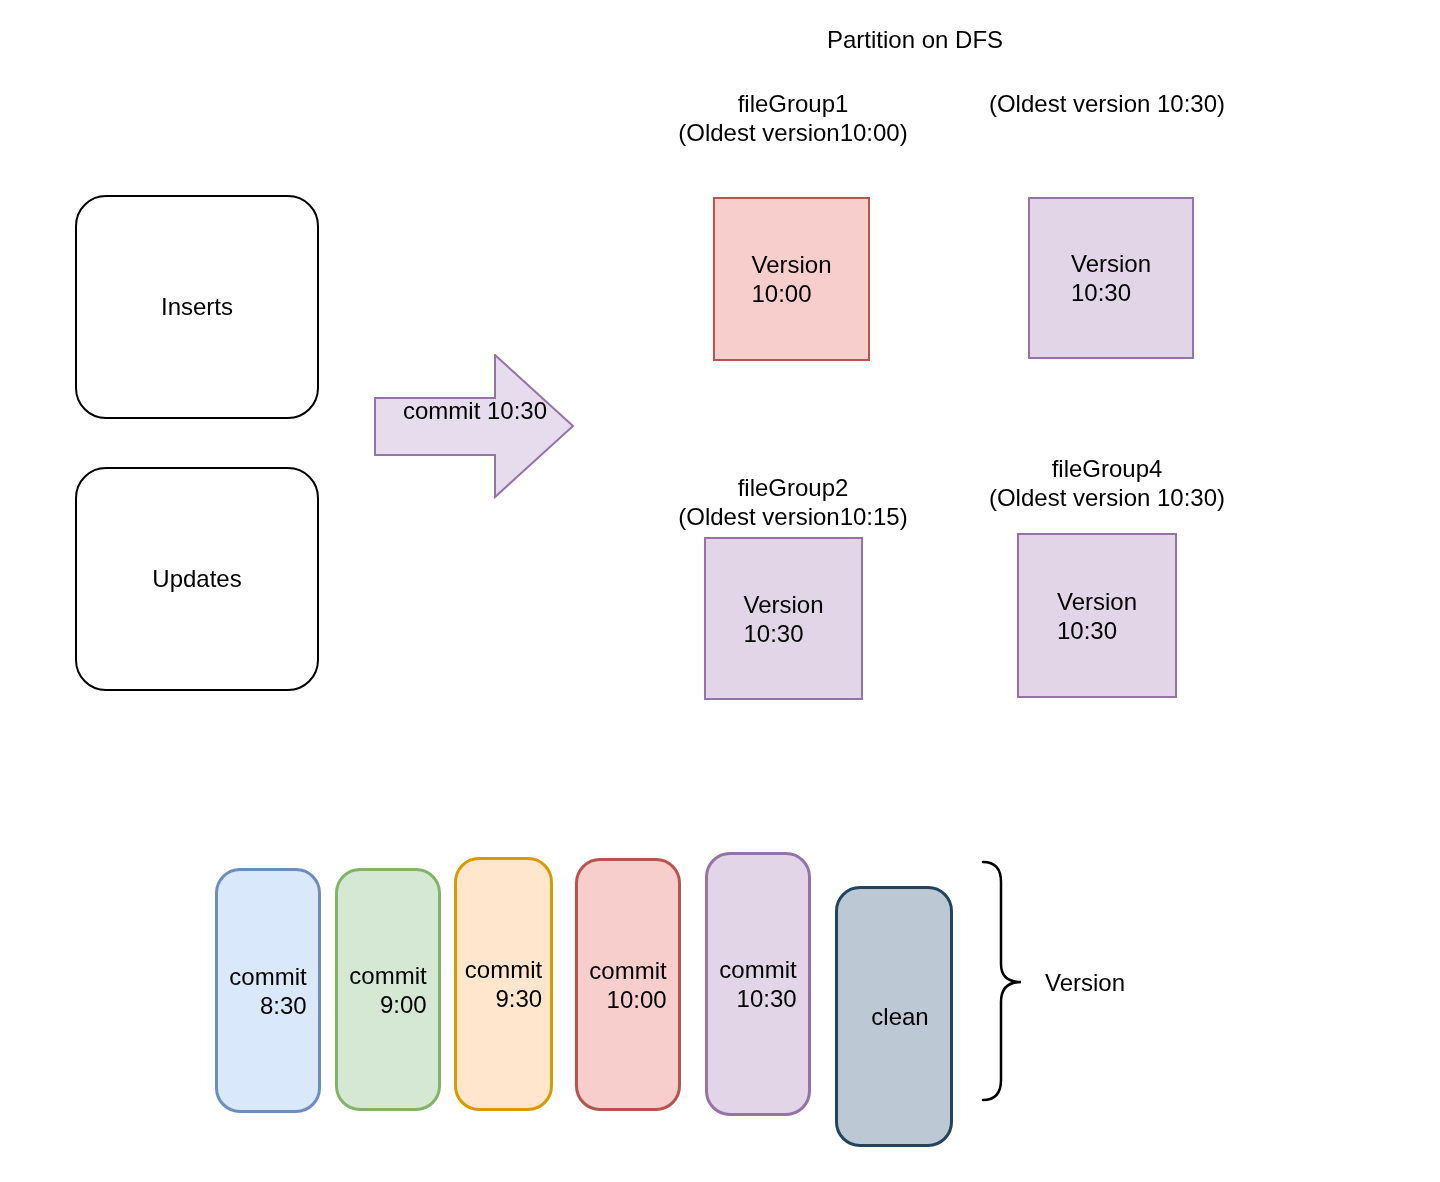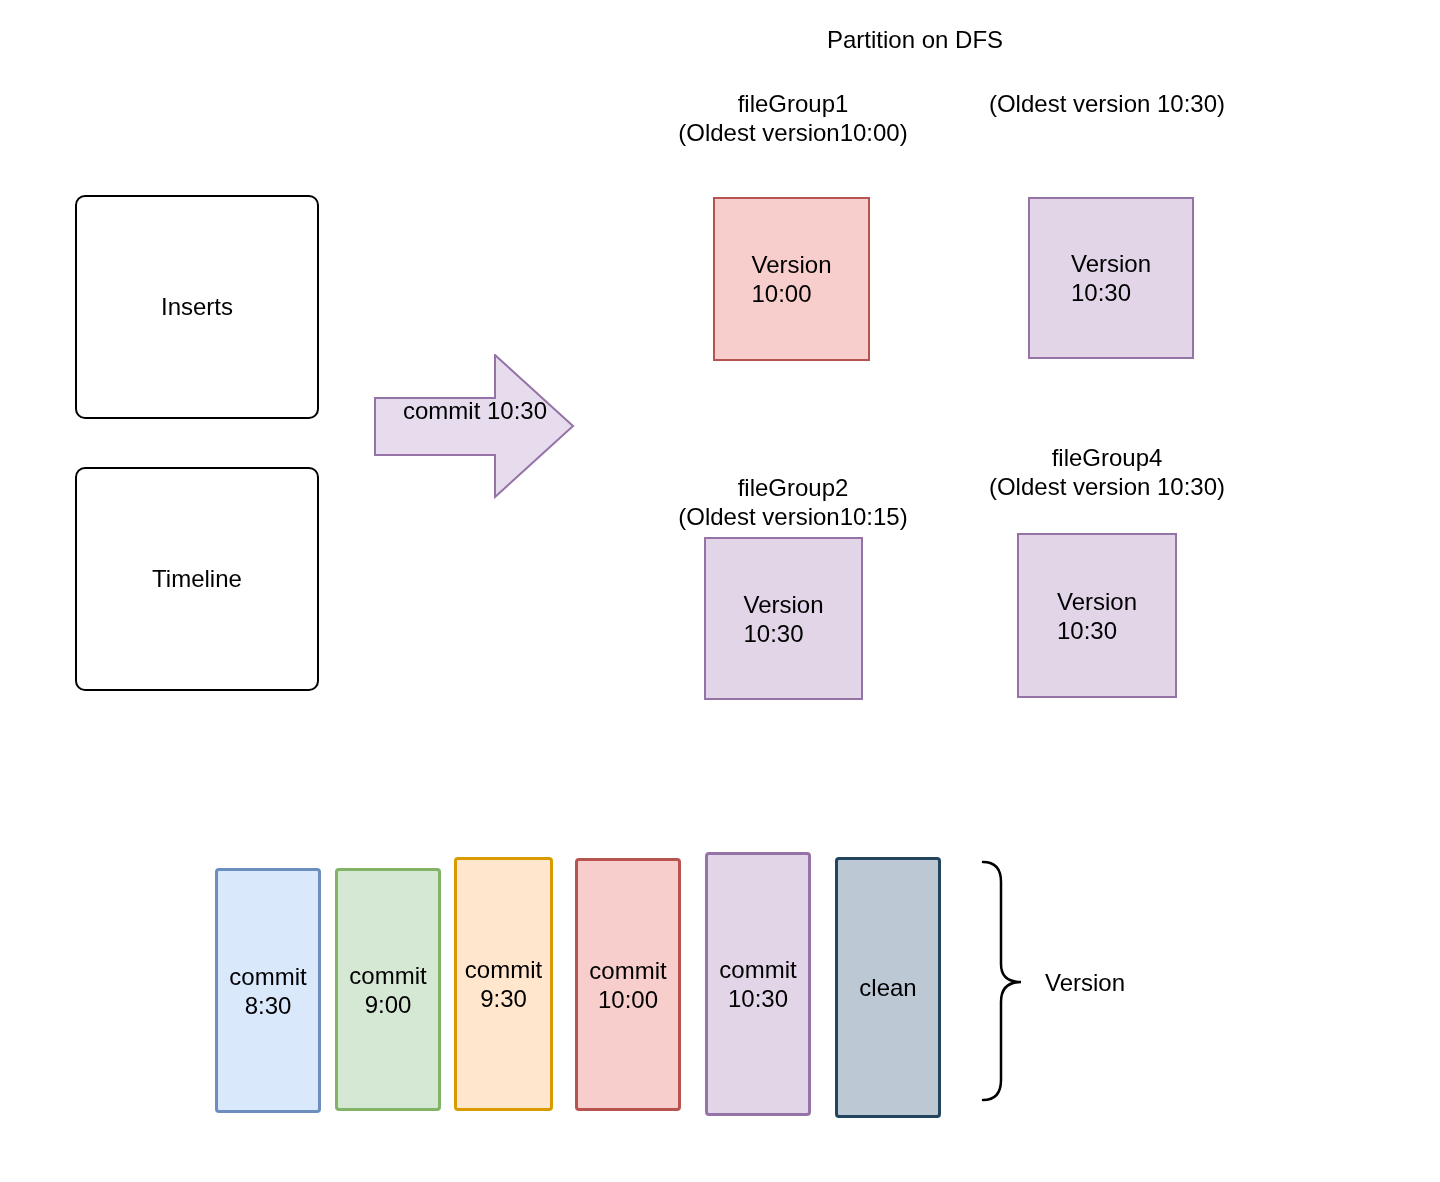--- a/index.html
+++ b/index.html
@@ -20,82 +20,82 @@
   .title {
     left: 827px; top: 25px; width: 300px;
     line-height: 29px;
   }
 
   
   .src-box {
     left: 75px; width: 240px; height: 220px;
     background: #ffffff;
     border: 2px solid #000000;
-    border-radius: 10px;
+    border-radius: 31px;
     display: flex; align-items: center; justify-content: center;
   }
   .src-inserts { top: 195px; }
   .src-updates { top: 467px; }
 
   
   .arrow-svg { left: 374px; top: 354px; width: 201px; height: 145px; }
   .arrow-label {
     left: 375px; top: 396px; width: 200px;
     text-align: center; line-height: 29px;
   }
 
   
   .fg-label {
     width: 300px; text-align: center; line-height: 29px;
   }
   .fg1-label { left: 643px; top: 89px; }
   .fg3-label { left: 957px; top: 89px; }
   .fg2-label { left: 643px; top: 429px; margin-top: 44px; }
-  .fg4-label { left: 957px; top: 443px; }
+  .fg4-label { left: 957px; top: 454px; }
 
   
   .version-box {
     border: 2px solid;
     display: flex; align-items: center; justify-content: center;
     text-align: left; line-height: 29px;
   }
   .fg1-box { left: 713px; top: 197px; width: 153px; height: 160px; }
   .fg3-box { left: 1028px; top: 197px; width: 162px; height: 158px; }
   .fg2-box { left: 704px; top: 537px; width: 155px; height: 159px; }
   .fg4-box { left: 1017px; top: 533px; width: 156px; height: 161px; }
 
   
   .pill {
     border: 3px solid;
-    border-radius: 4px;
+    border-radius: 25px;
     display: flex; align-items: center; justify-content: center;
-    text-align: center; line-height: 29px;
+    text-align: right; line-height: 29px;
   }
   .tp1 { left: 215px; top: 868px; width: 100px; height: 239px; }
   .tp2 { left: 335px; top: 868px; width: 100px; height: 237px; }
   .tp3 { left: 454px; top: 857px; width: 93px;  height: 248px; }
   .tp4 { left: 575px; top: 858px; width: 100px; height: 247px; }
   .tp5 { left: 705px; top: 852px; width: 100px; height: 258px; }
-  .tp6 { left: 835px; top: 857px; width: 100px; height: 255px; }
+  .tp6 { left: 835px; top: 886px; width: 100px; height: 255px; padding-left: 12px; }
 
   .brace-svg { left: 975px; top: 855px; width: 60px; height: 252px; }
   .timeline-label { left: 1045px; top: 969px; width: 120px; line-height: 28px; }
 </style>
 </head>
 <body>
 
 <div class="canvas">
 
   <div class="abs title">Partition on DFS</div>
 
   <div class="abs src-box src-inserts">
     <span>Inserts</span>
   </div>
   <div class="abs src-box src-updates">
-    <span>Timeline</span>
+    <span>Updates</span>
   </div>
 
   <svg class="abs arrow-svg" viewBox="0 0 201 145">
     <path d="M 1,44 L 121,44 L 121,1 L 199,72 L 121,143 L 121,101 L 1,101 Z" stroke-width="2" style="fill: rgb(230, 220, 238); stroke: rgb(150, 115, 166);"></path>
   </svg>
   <div class="abs arrow-label">commit 10:30</div>
 
   <div class="abs fg-label fg1-label">
     <div>fileGroup1</div>
     <div>(Oldest version10:00)</div>

